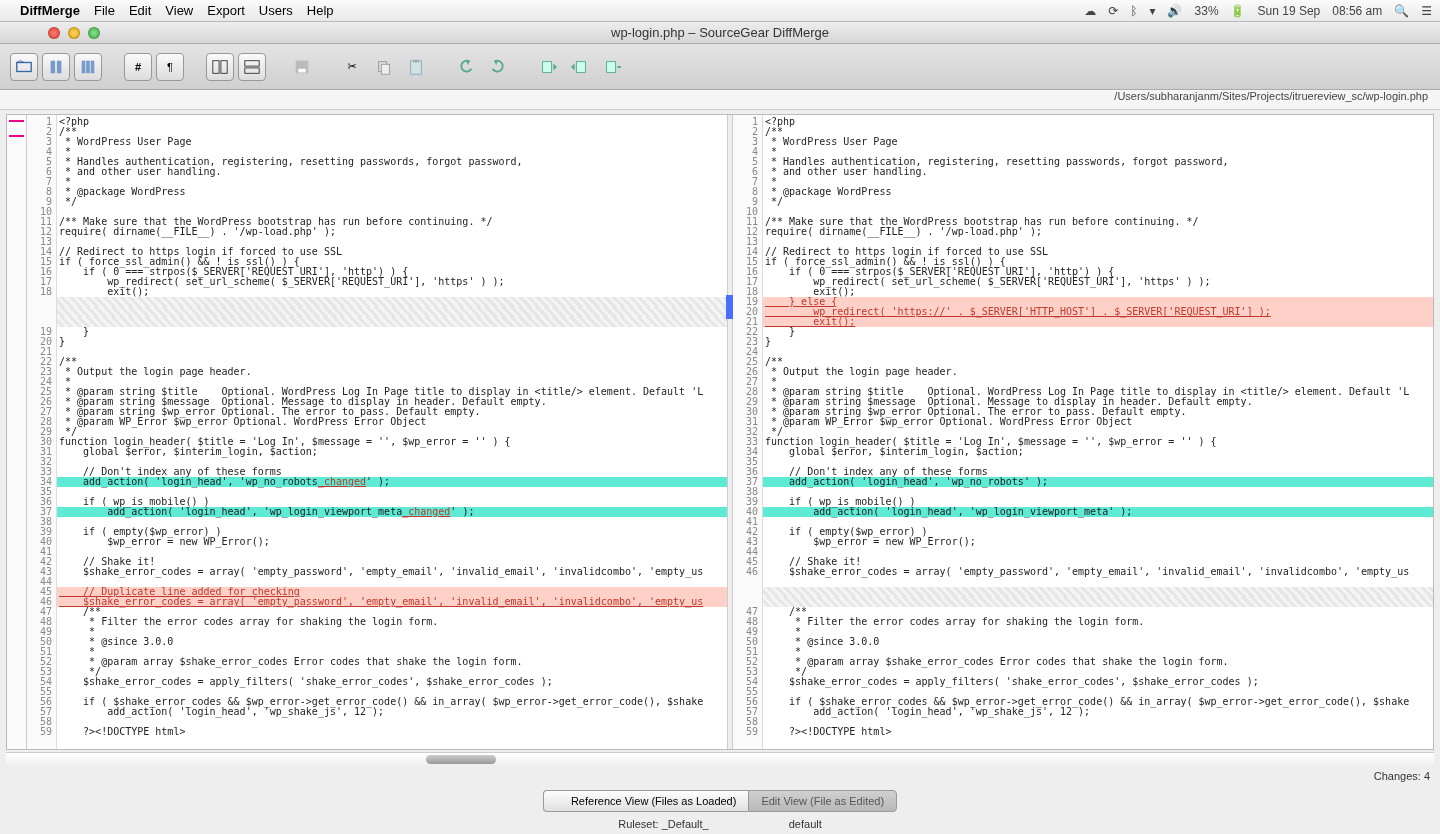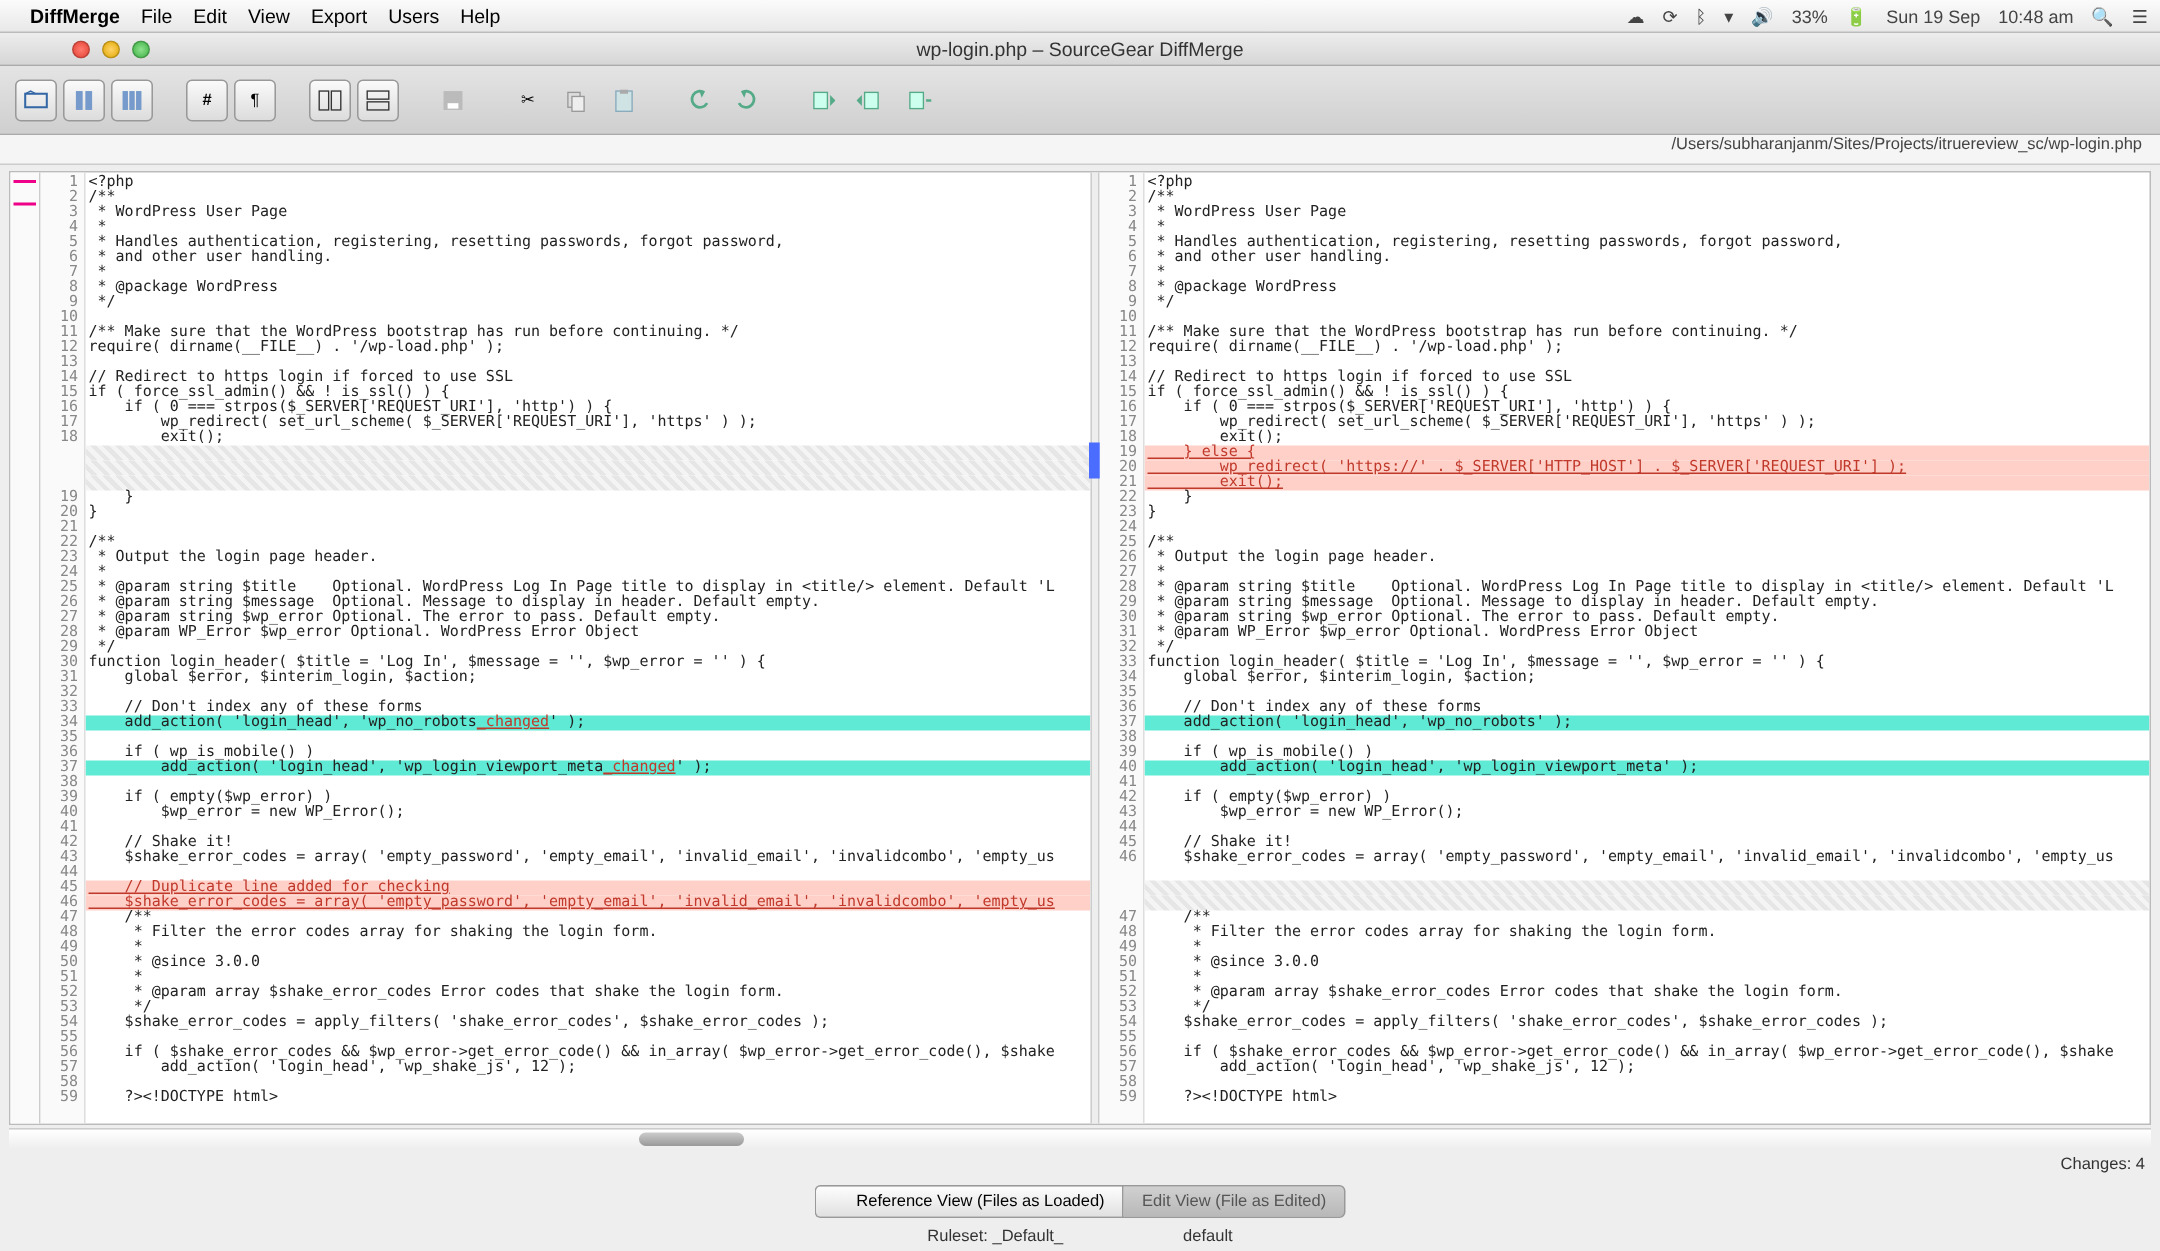--- a/index.html
+++ b/index.html
@@ -76,21 +76,21 @@
   <span class="menu-item">Help</span>
   <div class="mac-right">
     <span>☁</span>
     <span>⟳</span>
     <span>ᛒ</span>
     <span>▾</span>
     <span>🔊</span>
     <span>33%</span>
     <span>🔋</span>
     <span>Sun 19 Sep</span>
-    <span>10:48 am</span>
+    <span>08:56 am</span>
     <span>🔍</span>
     <span>☰</span>
   </div>
 </div>
 
 <div class="window-title">
   <div class="traffic">
     <div class="dot red"></div>
     <div class="dot yellow"></div>
     <div class="dot green"></div>

